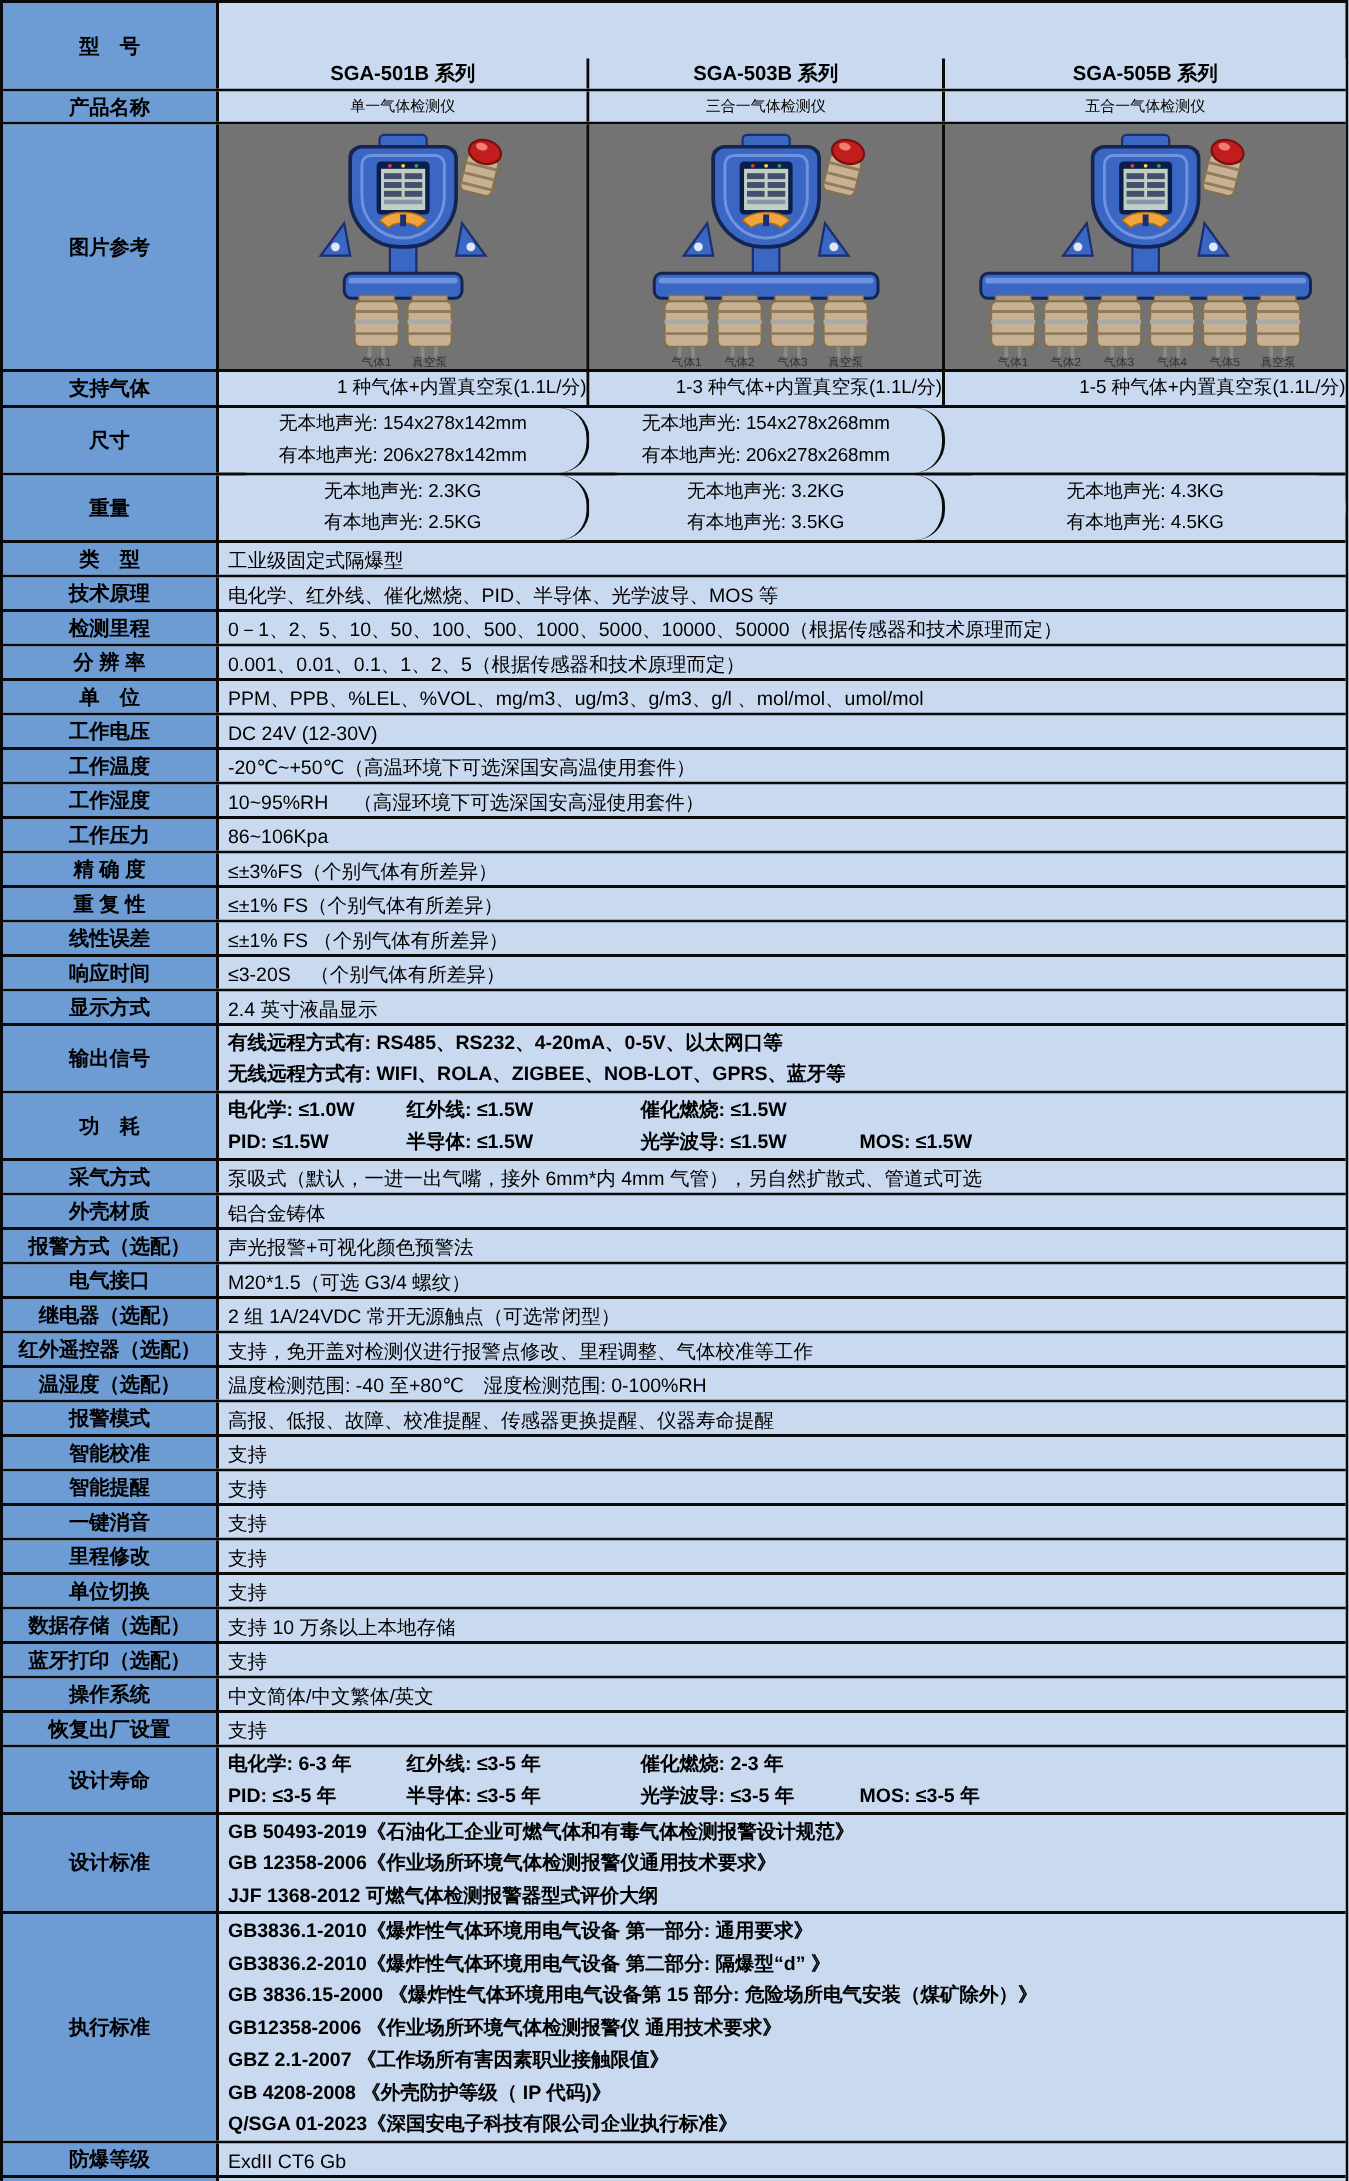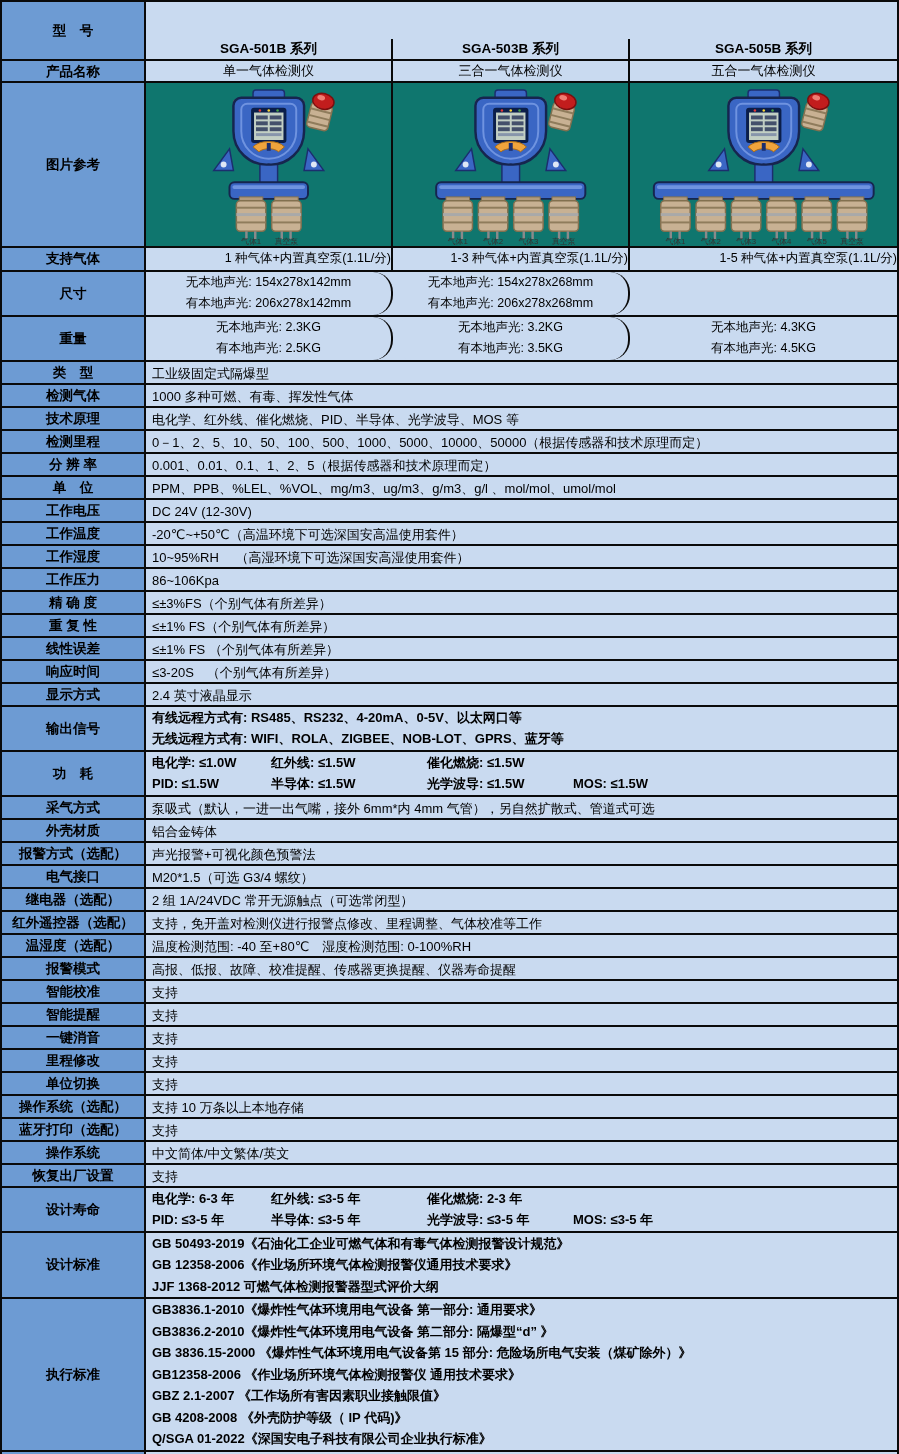--- a/index.html
+++ b/index.html
@@ -24,22 +24,22 @@
     font-weight:bold;font-size:13.5px;white-space:pre-wrap;line-height:15px;padding:0 2px;box-sizing:border-box;
   }
   .col{box-sizing:border-box;border-right:2px solid var(--border);background:var(--cell-bg);
        display:flex;flex-direction:column;align-items:center;justify-content:center;}
   .c1{width:247px;flex:0 0 247px;}
   .c2{width:237px;flex:0 0 237px;}
   .c3{flex:1;border-right:none;}
   .hdr{font-weight:bold;font-size:13.5px;}
   .r-model .col,.r-product .col{min-height:20px;}
   .r-model .col{font-weight:bold;margin-top:37px;}
-  .r-product .col{font-size:13px;}
-  .r-image .col{min-height:163px;background:#0f766e;justify-content:flex-end;padding-bottom:1px;}
+  .r-product .col{font-size:10px;}
+  .r-image .col{min-height:163px;background:#737373;justify-content:flex-end;padding-bottom:1px;}
   .r-gas .col{min-height:19px;font-size:12.5px;align-items:flex-end;}
   .r-two .col{min-height:43px;font-size:12.5px;border-radius:20px;}
   .r-two .line,.r-gas .line{line-height:21.5px;white-space:pre-wrap;}
   .det{height:157px;display:flex;align-items:flex-end;justify-content:center;}
   .det svg{height:100%;}
   .spec .val{flex:1;background:var(--cell-bg);display:flex;flex-direction:column;justify-content:flex-end;
              padding:0 4px 0 6px;box-sizing:border-box;font-size:13px;}
   .spec{min-height:21px;}
   .spec .line{line-height:19px;white-space:pre-wrap;}
   .spec.multi .line{line-height:21.5px;font-weight:bold;}
@@ -379,26 +379,20 @@
   </div>
 
   <div>
       <div class="row spec">
         <div class="lbl">类　型</div>
         <div class="val">
           <div class="line">工业级固定式隔爆型</div>
         </div>
       </div>
       <div class="row spec">
-        <div class="lbl">检测气体</div>
-        <div class="val">
-          <div class="line">1000 多种可燃、有毒、挥发性气体</div>
-        </div>
-      </div>
-      <div class="row spec">
         <div class="lbl">技术原理</div>
         <div class="val">
           <div class="line">电化学、红外线、催化燃烧、PID、半导体、光学波导、MOS 等</div>
         </div>
       </div>
       <div class="row spec">
         <div class="lbl">检测里程</div>
         <div class="val">
           <div class="line">0－1、2、5、10、50、100、500、1000、5000、10000、50000（根据传感器和技术原理而定）</div>
         </div>
@@ -555,21 +549,21 @@
           <div class="line">支持</div>
         </div>
       </div>
       <div class="row spec">
         <div class="lbl">单位切换</div>
         <div class="val">
           <div class="line">支持</div>
         </div>
       </div>
       <div class="row spec">
-        <div class="lbl">操作系统（选配）</div>
+        <div class="lbl">数据存储（选配）</div>
         <div class="val">
           <div class="line">支持 10 万条以上本地存储</div>
         </div>
       </div>
       <div class="row spec">
         <div class="lbl">蓝牙打印（选配）</div>
         <div class="val">
           <div class="line">支持</div>
         </div>
       </div>
@@ -602,21 +596,21 @@
       </div>
       <div class="row spec multi">
         <div class="lbl">执行标准</div>
         <div class="val">
           <div class="line">GB3836.1-2010《爆炸性气体环境用电气设备 第一部分: 通用要求》</div>
           <div class="line">GB3836.2-2010《爆炸性气体环境用电气设备 第二部分: 隔爆型“d” 》</div>
           <div class="line">GB 3836.15-2000 《爆炸性气体环境用电气设备第 15 部分: 危险场所电气安装（煤矿除外）》</div>
           <div class="line">GB12358-2006 《作业场所环境气体检测报警仪 通用技术要求》</div>
           <div class="line">GBZ 2.1-2007 《工作场所有害因素职业接触限值》</div>
           <div class="line">GB 4208-2008 《外壳防护等级（ IP 代码)》</div>
-          <div class="line">Q/SGA 01-2022《深国安电子科技有限公司企业执行标准》</div>
+          <div class="line">Q/SGA 01-2023《深国安电子科技有限公司企业执行标准》</div>
         </div>
       </div>
       <div class="row spec">
         <div class="lbl">防爆等级</div>
         <div class="val">
           <div class="line">ExdII CT6 Gb</div>
         </div>
       </div>
       <div class="row spec">
         <div class="lbl">防爆证号</div>

